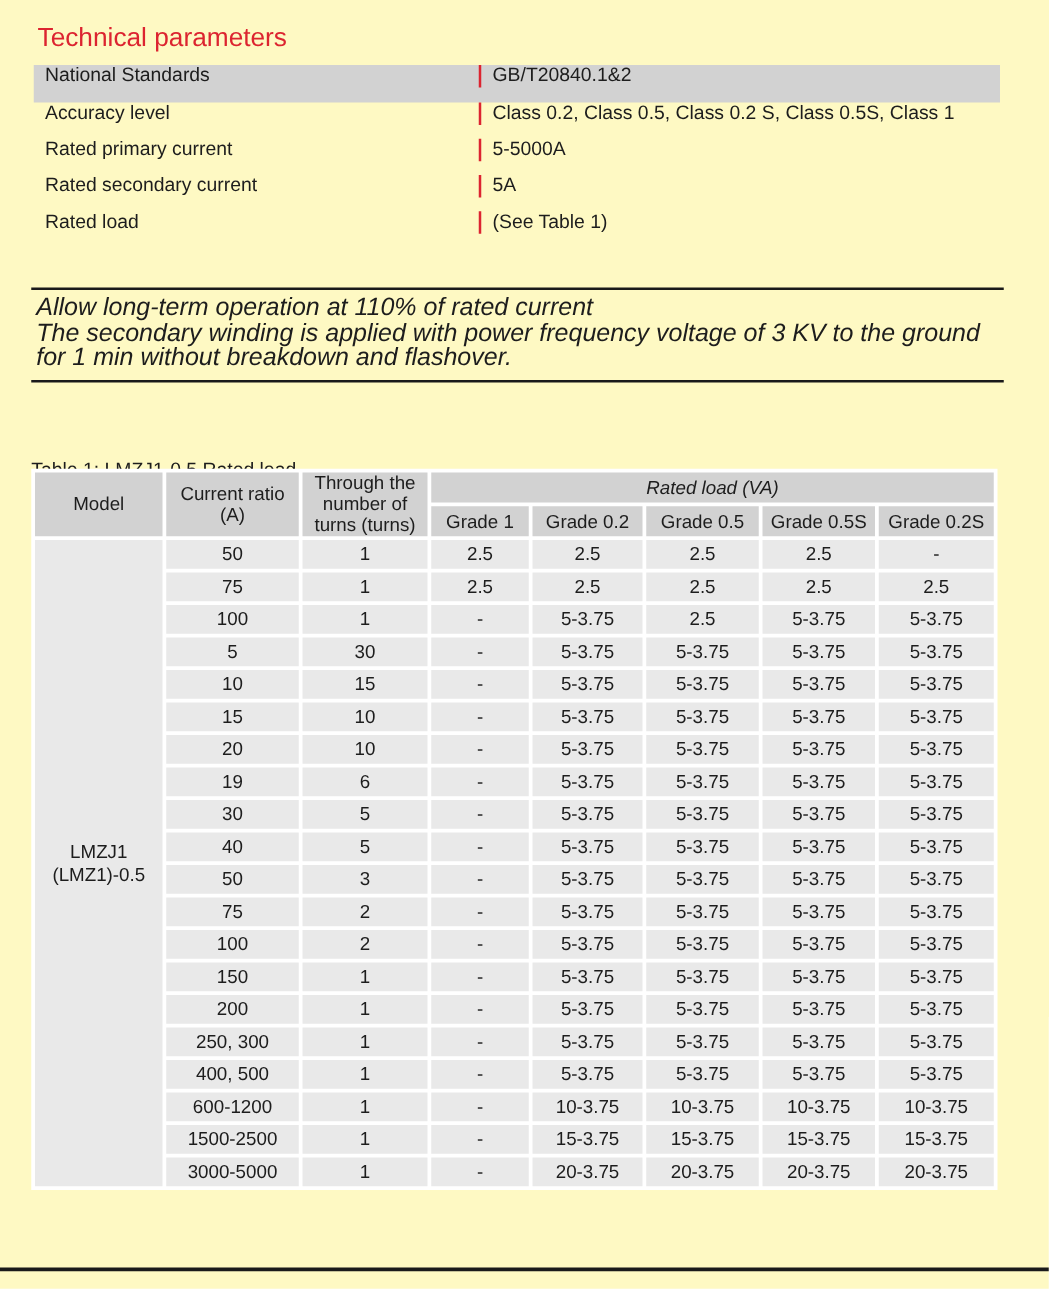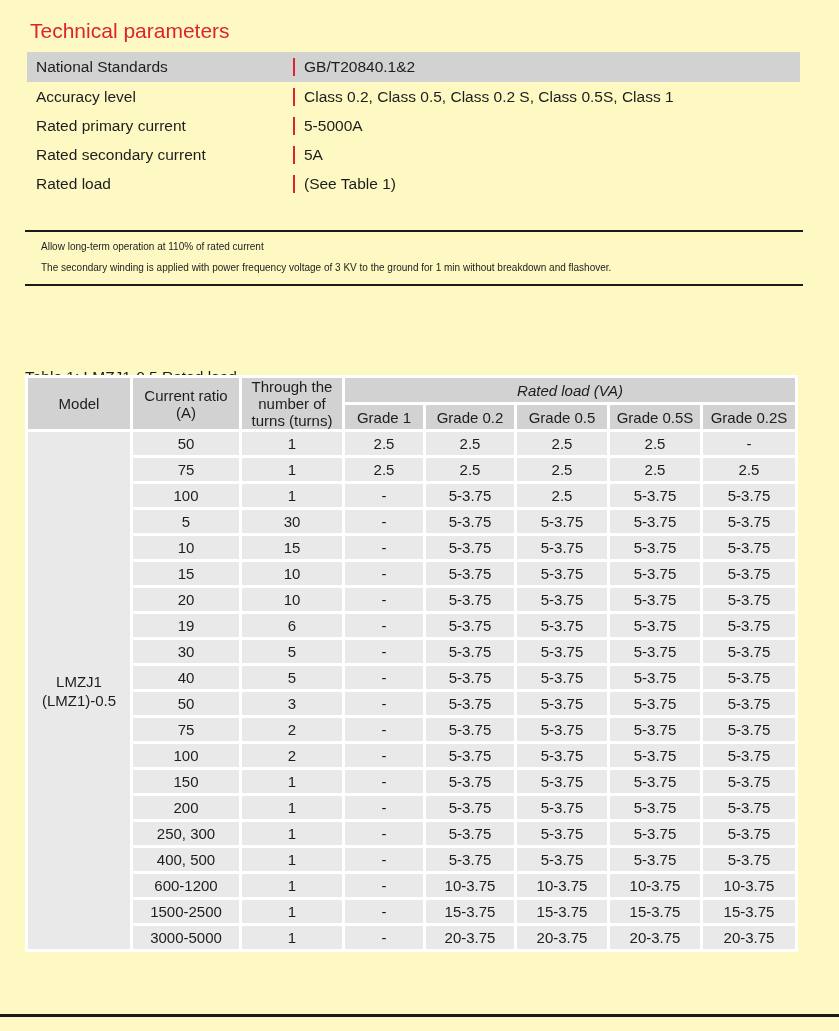--- a/index.html
+++ b/index.html
@@ -15,40 +15,41 @@
 
   
   .doc-title {
     position:absolute; left:30px; top:18px;
     font-size:21px; line-height:26px;
     color:#dc2430;
   }
 
   
   .param-table { position:absolute; left:27px; top:52px; width:773px; }
-  .param-row { display:flex; align-items:center; height:29px; }
+  .param-row { display:flex; align-items:flex-start; height:29px;gap:42px; }
   .param-row.first { background:#d2d2d2; height:30px; }
   .param-label {
     width:266px; padding-left:9px;
     display:flex; align-items:center;
     font-size:15.5px;
   }
   .param-value {
     flex:1; border-left:2px solid #dc2430; padding-left:9px;
     display:flex; align-items:center;
     font-size:15.5px;
+    margin-left:48px;
   }
 
   
   .notes {
     position:absolute; left:25px; top:230px; width:778px;
     border-top:2px solid #1a1a1a; border-bottom:2px solid #1a1a1a;
     padding:4px 4px 6px 4px;
   }
-  .note { font-size:10px; line-height:19.5px; margin:1px 12px; }
+  .note { font-size:20px; line-height:19.5px; margin:1px 0;font-style:italic; }
 
   
   .table-caption {
     position:absolute; left:25px; top:344px;
     font-size:15.5px;
     margin-top:24px;
   }
 
   
   table.rated-load {

